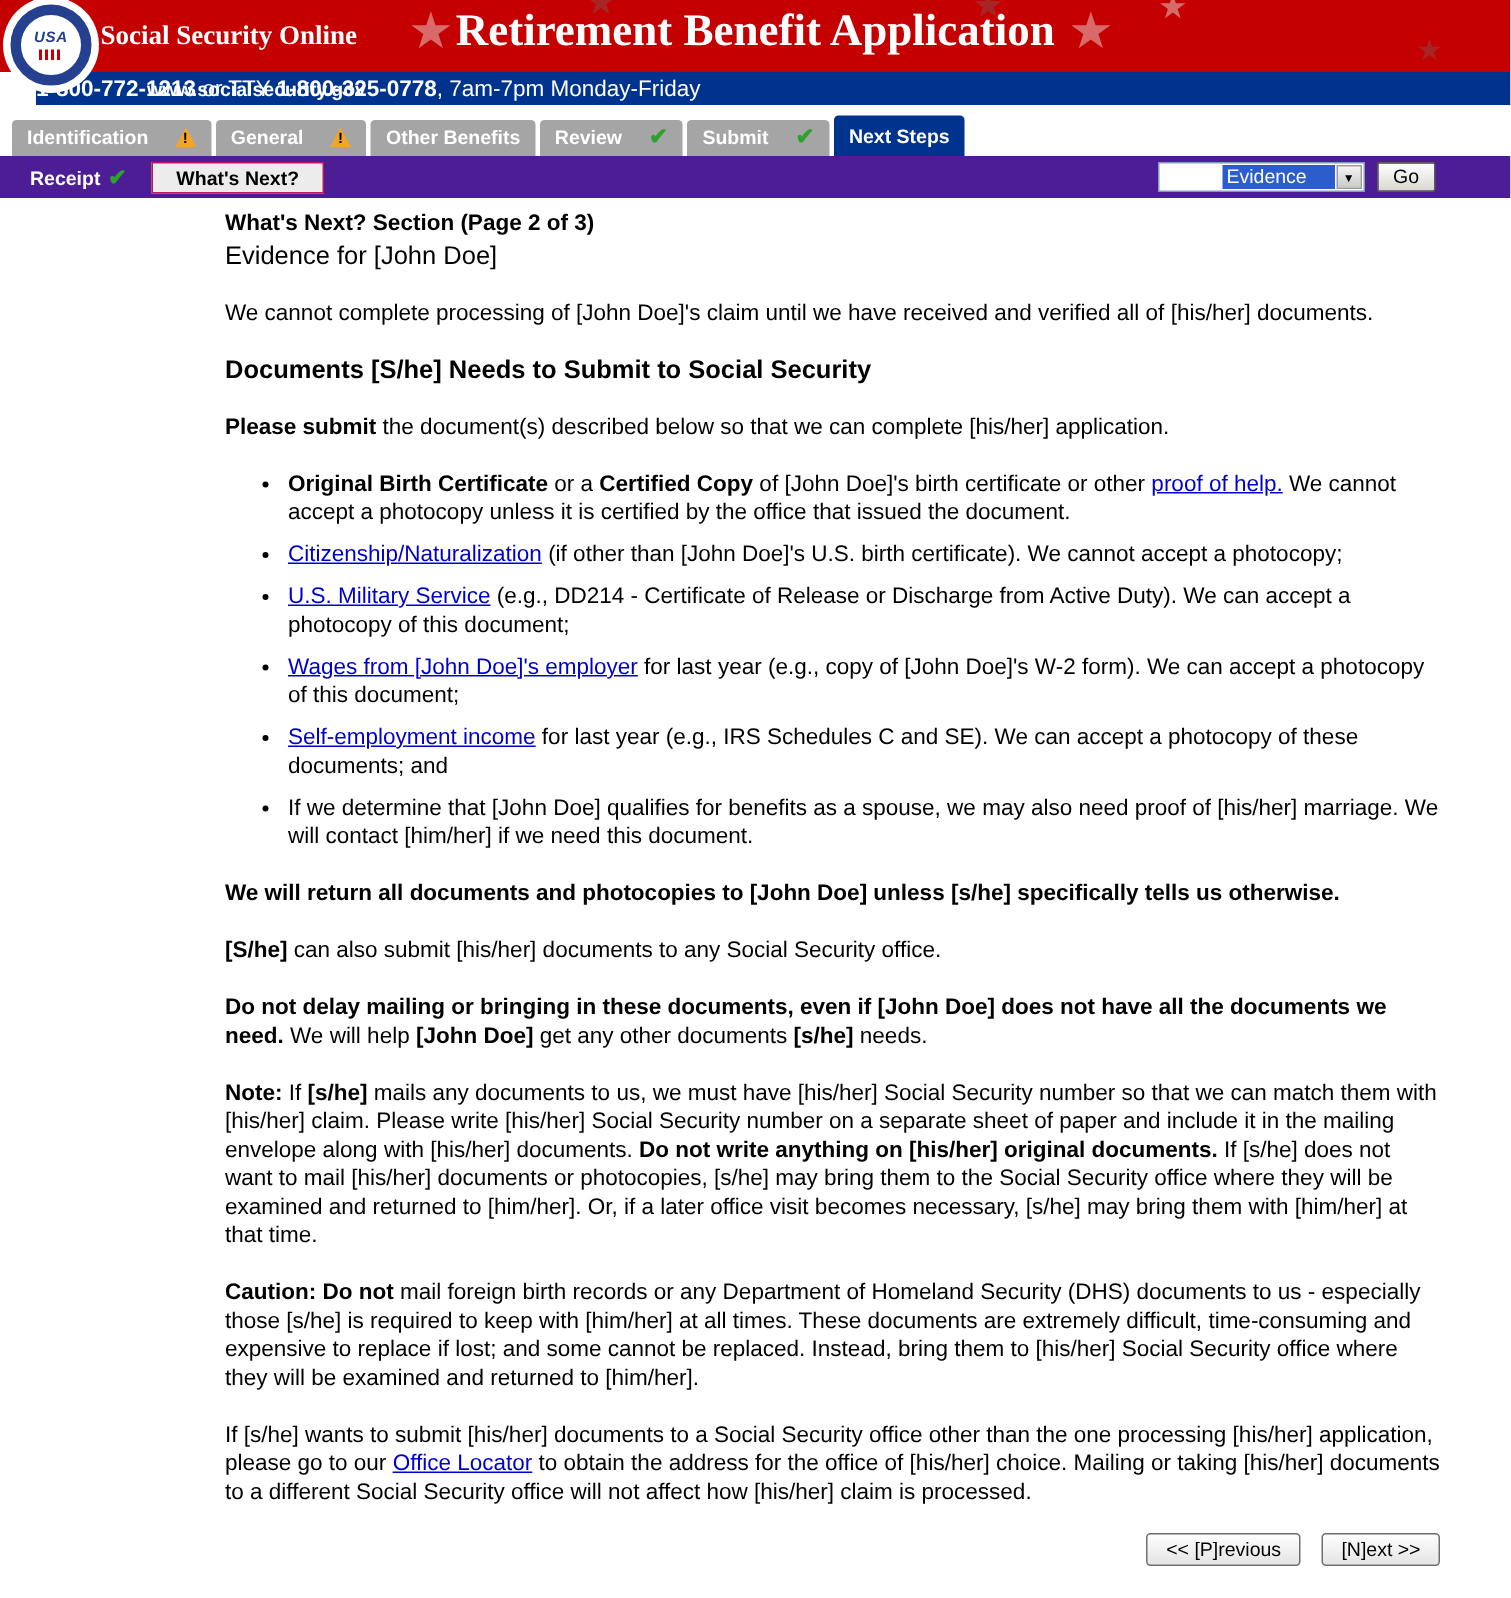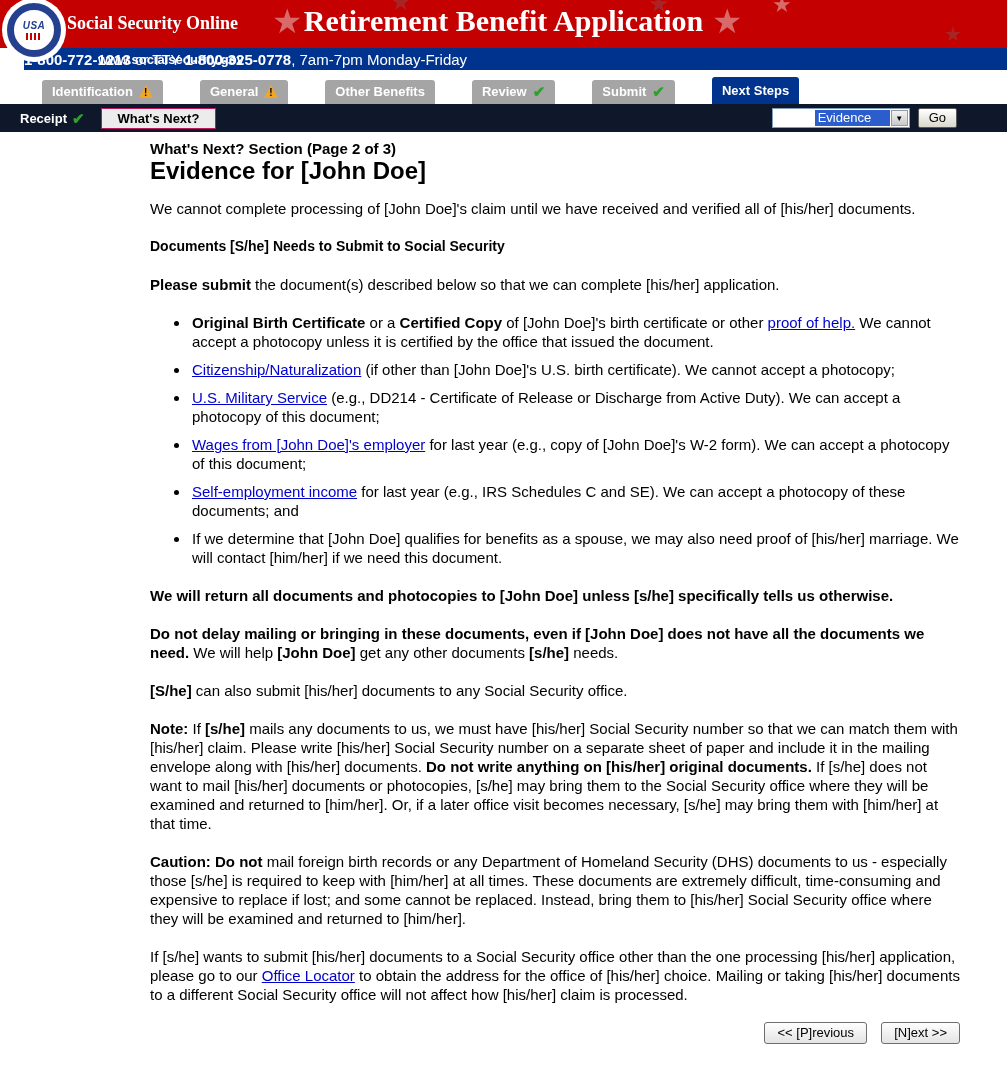--- a/index.html
+++ b/index.html
@@ -51,36 +51,36 @@
     background:repeating-linear-gradient(90deg,#C40000 0 2px,#fff 2px 4px);
   }
   
   .tabs-row {
     display:flex; align-items:flex-end; gap:3px; padding:8px 0 0 8px;
     background:#fff; height:34px;
   }
   .tab {
     background:#A5A5A5; color:#fff; font-weight:bold; font-size:13px;
     padding:4px 10px 5px 10px; border-radius:3px 3px 0 0;
-    display:flex; align-items:center; gap:6px; cursor:default; white-space:nowrap;margin-left:34px;
+    display:flex; align-items:center; gap:18px; cursor:default; white-space:nowrap;
   }
   .tab.active { background:#00338D; padding-top:6px; padding-bottom:6px; }
   .warn-icon {
     position:relative; display:inline-block; width:0; height:0;
     border-left:7px solid transparent; border-right:7px solid transparent;
     border-bottom:13px solid #F2A626;
   }
   .warn-icon::after {
     content:"!"; position:absolute; left:-2px; top:2px;
     font-size:10px; font-weight:bold; color:#000;
   }
   .check-icon { color:#2DA12D; font-size:15px; font-weight:bold; line-height:1; }
   
   .subnav {
-    height:28px; background:#0f172a; display:flex; align-items:center;
+    height:28px; background:#4c1d95; display:flex; align-items:center;
     padding:0 50px 0 20px; position:relative;
   }
   .receipt { display:flex; align-items:center; gap:5px; color:#fff; font-size:13px; font-weight:bold; }
   .whats-next-box {
     margin-left:16px; background:#ECECEC; border:1px solid #be185d;
     color:#000; font-size:13px; font-weight:bold; padding:2px 16px;
   }
   .subnav-right { margin-left:auto; display:flex; align-items:center; gap:8px; }
   .select {
     width:138px; height:20px; background:#fff; border:1px solid #7F9DB9;
@@ -104,23 +104,23 @@
   .pager { text-align:right; margin-top:13px; }
   .pager.bottom { margin-top:18px; }
   .pager-btn {
     font-family:"Liberation Sans", sans-serif; font-size:13px; color:#000;
     background:linear-gradient(#fefefe,#e4e4e4); border:1px solid #6e6e6e;
     border-radius:3px; padding:2px 12px 3px; margin-left:10px; cursor:pointer;
   }
   
   .content { margin-left:150px; width:810px; line-height:19px; }
   .section-title { font-size:15px; font-weight:bold; margin:7px 0 0; }
-  .page-title { font-size:24px; font-weight:bold; margin:3px 0 0; }
+  .page-title { font-size:17px; font-weight:normal; margin:3px 0 0; }
   .content p { margin:19px 0 0; }
-  .content h3 { font-size:14px; margin:19px 0 0; }
+  .content h3 { font-size:17px; margin:19px 0 0; }
   .content ul { margin:19px 0 0; padding-left:40px; }
   .content li { margin-top:9px; padding-left:2px; }
   .content li:first-child { margin-top:0; }
   .seg-b { font-weight:bold; }
   .inline-link { color:#0000CC; text-decoration:underline; }
 </style>
 </head>
 <body>
 
 <div>
@@ -203,22 +203,22 @@
     <ul>
       <li><span class="seg-b">Original Birth Certificate</span><span> or a </span><span class="seg-b">Certified Copy</span><span> of [John Doe]'s birth certificate or other </span><a href="#" class="inline-link">proof of help.</a><span> We cannot accept a photocopy unless it is certified by the office that issued the document.</span></li>
       <li><a href="#" class="inline-link">Citizenship/Naturalization</a><span> (if other than [John Doe]'s U.S. birth certificate). We cannot accept a photocopy;</span></li>
       <li><a href="#" class="inline-link">U.S. Military Service</a><span> (e.g., DD214 - Certificate of Release or Discharge from Active Duty). We can accept a photocopy of this document;</span></li>
       <li><a href="#" class="inline-link">Wages from [John Doe]'s employer</a><span> for last year (e.g., copy of [John Doe]'s W-2 form). We can accept a photocopy of this document;</span></li>
       <li><a href="#" class="inline-link">Self-employment income</a><span> for last year (e.g., IRS Schedules C and SE). We can accept a photocopy of these documents; and</span></li>
       <li><span>If we determine that [John Doe] qualifies for benefits as a spouse, we may also need proof of [his/her] marriage. We will contact [him/her] if we need this document.</span></li>
     </ul>
 
     <p><span class="seg-b">We will return all documents and photocopies to [John Doe] unless [s/he] specifically tells us otherwise.</span></p>
+    <p><span class="seg-b">[S/he]</span><span> can also submit [his/her] documents to any Social Security office.</span></p>
     <p><span class="seg-b">Do not delay mailing or bringing in these documents, even if [John Doe] does not have all the documents we need.</span><span> We will help </span><span class="seg-b">[John Doe]</span><span> get any other documents </span><span class="seg-b">[s/he]</span><span> needs.</span></p>
-    <p><span class="seg-b">[S/he]</span><span> can also submit [his/her] documents to any Social Security office.</span></p>
     <p><span class="seg-b">Note:</span><span> If </span><span class="seg-b">[s/he]</span><span> mails any documents to us, we must have [his/her] Social Security number so that we can match them with [his/her] claim. Please write [his/her] Social Security number on a separate sheet of paper and include it in the mailing envelope along with [his/her] documents. </span><span class="seg-b">Do not write anything on [his/her] original documents.</span><span> If [s/he] does not want to mail [his/her] documents or photocopies, [s/he] may bring them to the Social Security office where they will be examined and returned to [him/her]. Or, if a later office visit becomes necessary, [s/he] may bring them with [him/her] at that time.</span></p>
     <p><span class="seg-b">Caution: Do not</span><span> mail foreign birth records or any Department of Homeland Security (DHS) documents to us - especially those [s/he] is required to keep with [him/her] at all times. These documents are extremely difficult, time-consuming and expensive to replace if lost; and some cannot be replaced. Instead, bring them to [his/her] Social Security office where they will be examined and returned to [him/her].</span></p>
     <p><span>If [s/he] wants to submit [his/her] documents to a Social Security office other than the one processing [his/her] application, please go to our </span><a href="#" class="inline-link">Office Locator</a><span> to obtain the address for the office of [his/her] choice. Mailing or taking [his/her] documents to a different Social Security office will not affect how [his/her] claim is processed.</span></p>
 
     <div class="pager bottom">
       <button class="pager-btn">&lt;&lt; [P]revious</button>
       <button class="pager-btn">[N]ext &gt;&gt;</button>
     </div>
 
   </main>

